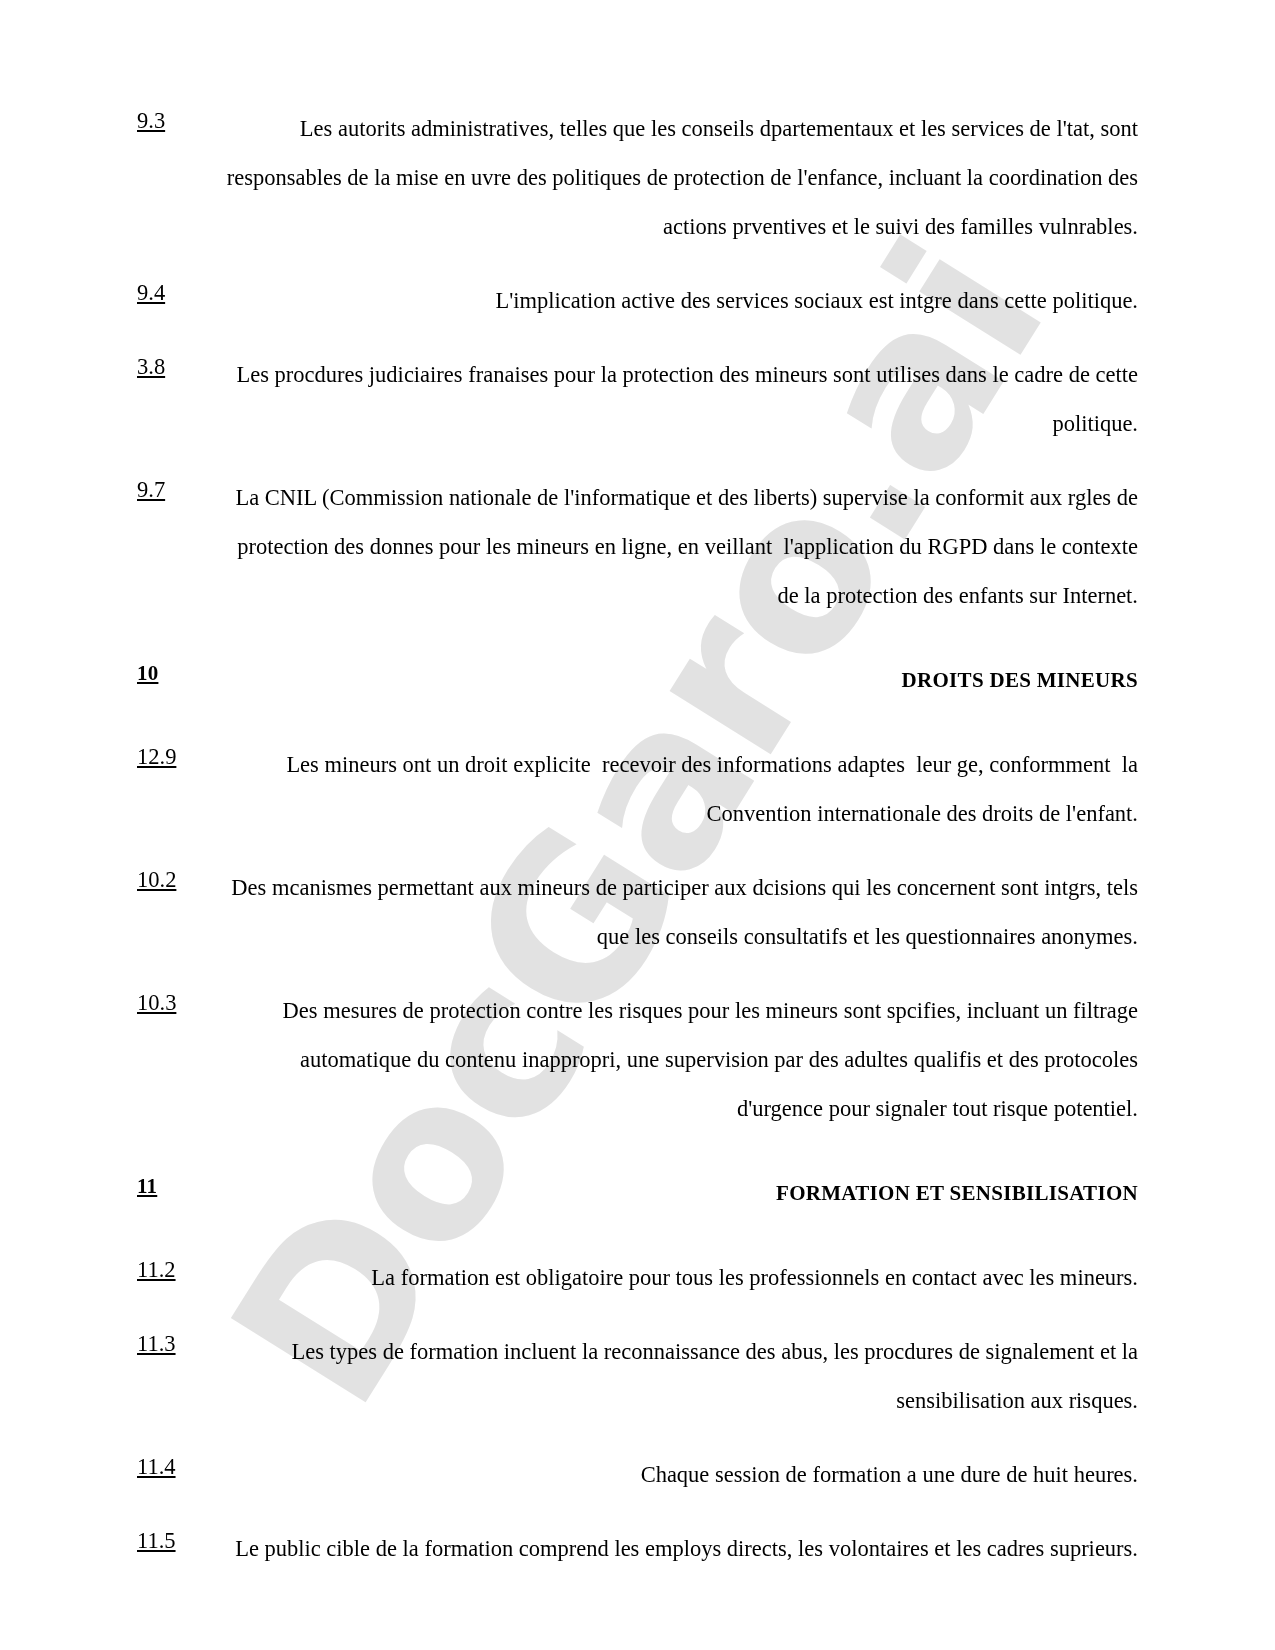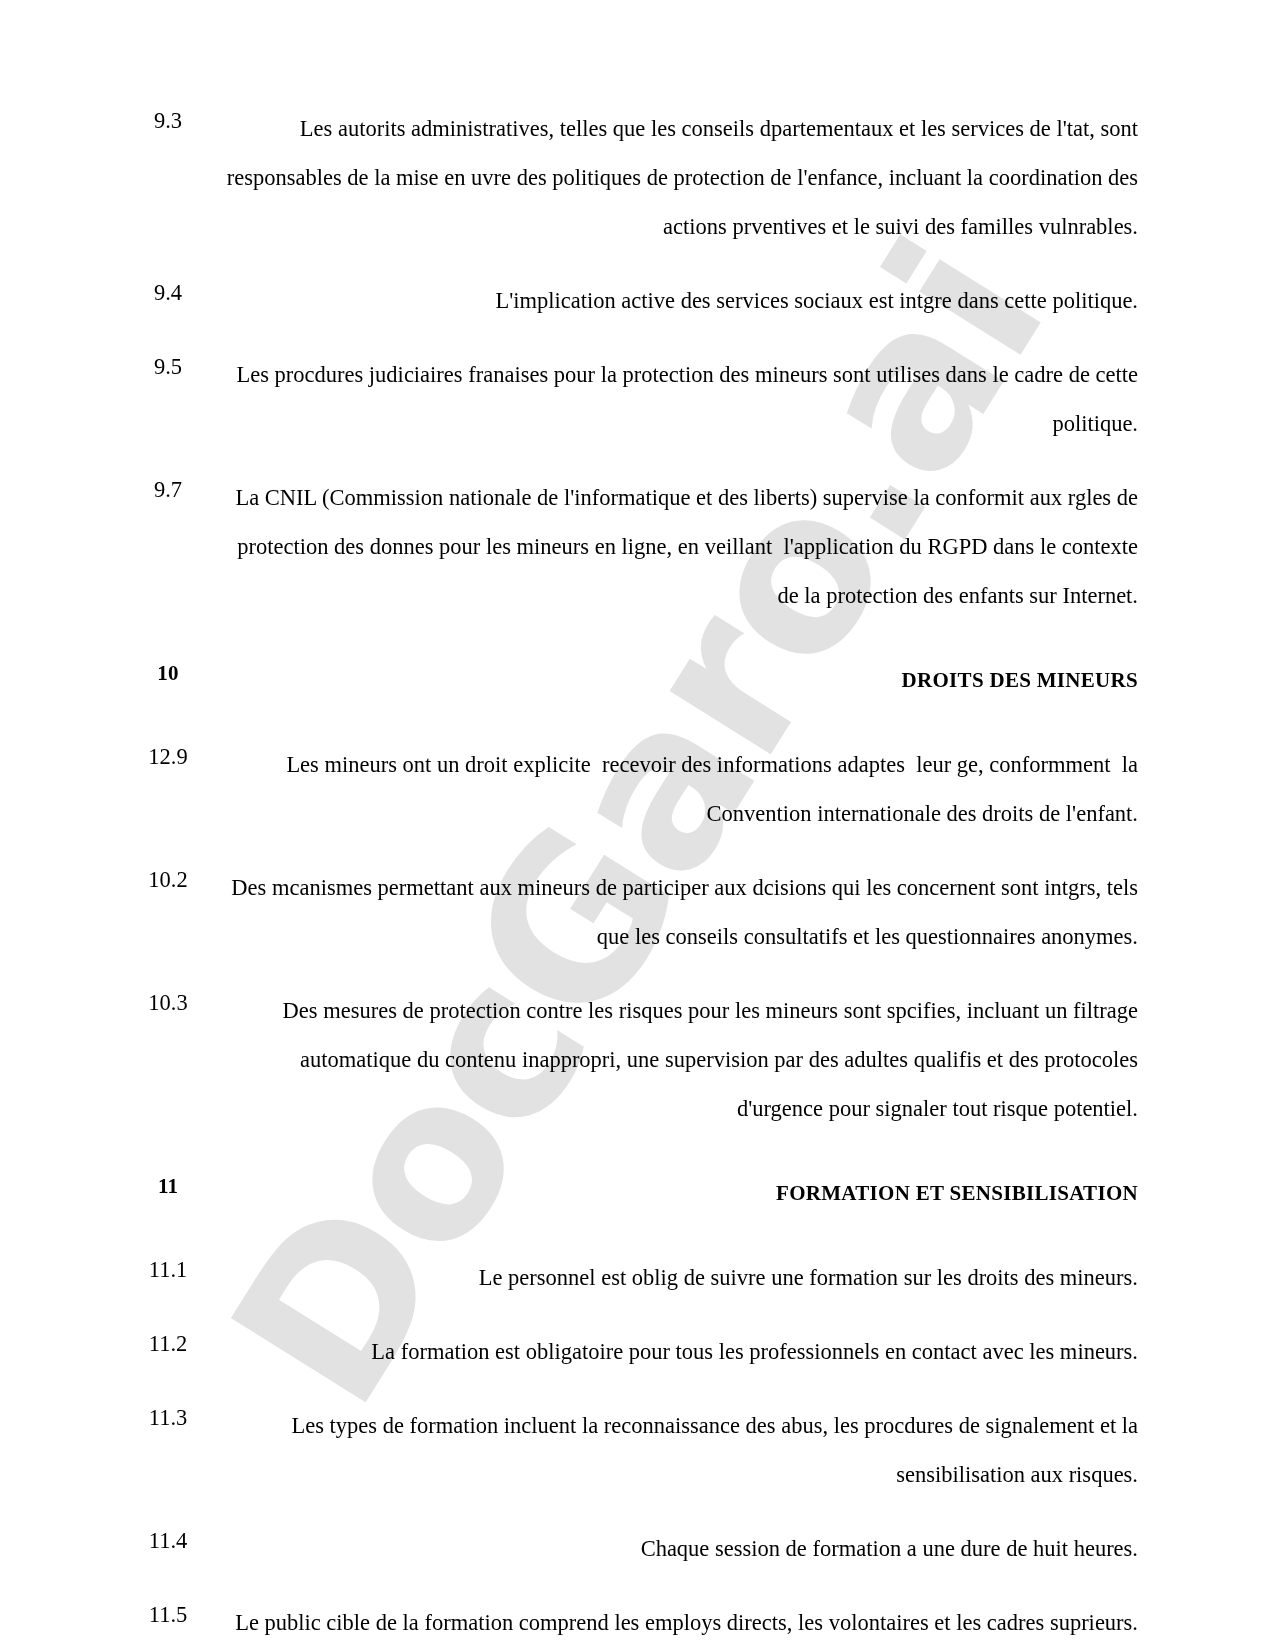--- a/index.html
+++ b/index.html
@@ -53,24 +53,25 @@
     z-index: 1;
   }
   .clause {
     display: flex;
     align-items: flex-start;
     margin-bottom: 25px;
   }
   .clause-num {
     flex: 0 0 auto;
     width: 62px;
-    text-align: center;
+    text-align: left;
     font-size: 22.5px;
     line-height: 34px;
     white-space: nowrap;
+    text-decoration: underline;
   }
   .clause-body {
     flex: 1 1 auto;
     padding-left: 17px;
     font-size: 22.5px;
     line-height: 49px;
     text-align: right;
     white-space: pre-wrap;
   }
   .section-heading {
@@ -102,21 +103,21 @@
   <div class="content">
       <div class="clause">
         <div class="clause-num">9.3</div>
         <div class="clause-body">Les autorits administratives, telles que les conseils dpartementaux et les services de l'tat, sont responsables de la mise en uvre des politiques de protection de l'enfance, incluant la coordination des actions prventives et le suivi des familles vulnrables.</div>
       </div>
       <div class="clause">
         <div class="clause-num">9.4</div>
         <div class="clause-body">L'implication active des services sociaux est intgre dans cette politique.</div>
       </div>
       <div class="clause">
-        <div class="clause-num">9.5</div>
+        <div class="clause-num">3.8</div>
         <div class="clause-body">Les procdures judiciaires franaises pour la protection des mineurs sont utilises dans le cadre de cette politique.</div>
       </div>
       <div class="clause">
         <div class="clause-num">9.7</div>
         <div class="clause-body">La CNIL (Commission nationale de l'informatique et des liberts) supervise la conformit aux rgles de protection des donnes pour les mineurs en ligne, en veillant  l'application du RGPD dans le contexte de la protection des enfants sur Internet.</div>
       </div>
       <div class="section-heading">
         <div class="clause-num">10</div>
         <div class="clause-body">DROITS DES MINEURS</div>
       </div>
@@ -130,24 +131,20 @@
       </div>
       <div class="clause">
         <div class="clause-num">10.3</div>
         <div class="clause-body">Des mesures de protection contre les risques pour les mineurs sont spcifies, incluant un filtrage automatique du contenu inappropri, une supervision par des adultes qualifis et des protocoles d'urgence pour signaler tout risque potentiel.</div>
       </div>
       <div class="section-heading">
         <div class="clause-num">11</div>
         <div class="clause-body">FORMATION ET SENSIBILISATION</div>
       </div>
       <div class="clause">
-        <div class="clause-num">11.1</div>
-        <div class="clause-body">Le personnel est oblig de suivre une formation sur les droits des mineurs.</div>
-      </div>
-      <div class="clause">
         <div class="clause-num">11.2</div>
         <div class="clause-body">La formation est obligatoire pour tous les professionnels en contact avec les mineurs.</div>
       </div>
       <div class="clause">
         <div class="clause-num">11.3</div>
         <div class="clause-body">Les types de formation incluent la reconnaissance des abus, les procdures de signalement et la sensibilisation aux risques.</div>
       </div>
       <div class="clause">
         <div class="clause-num">11.4</div>
         <div class="clause-body">Chaque session de formation a une dure de huit heures.</div>

